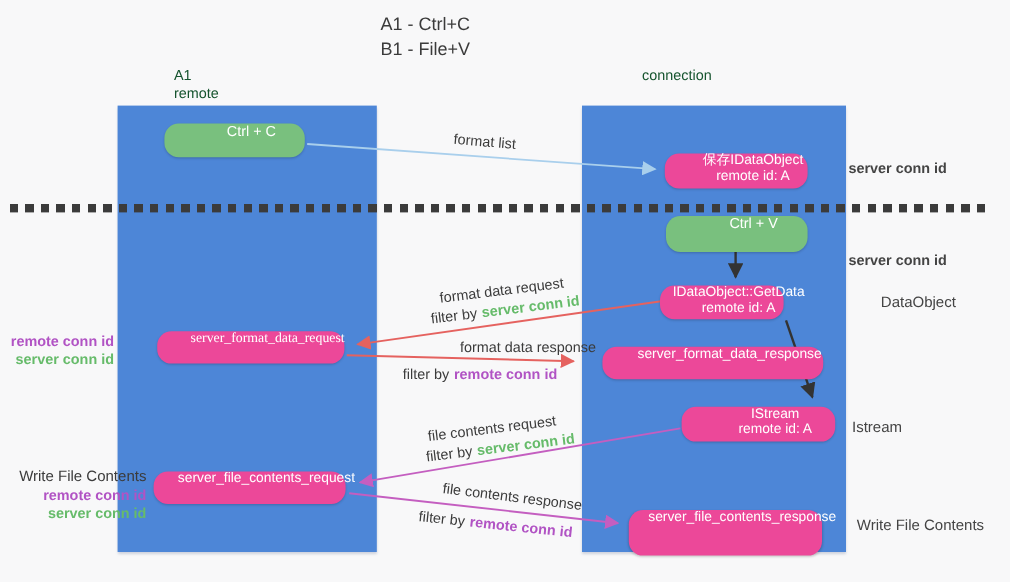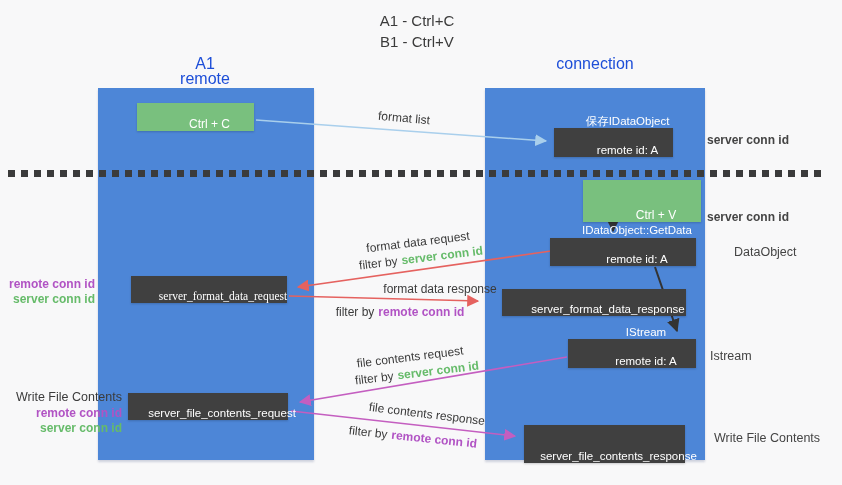--- a/index.html
+++ b/index.html
@@ -4,52 +4,52 @@
 <style>
   * { margin: 0; padding: 0; box-sizing: border-box; }
   html, body { background: #f7f7f9; }
   body { font-family: "Liberation Sans", sans-serif; color: #3b3b3b; }
   .canvas {
     position: relative; width: 842px; height: 485px;
     background: #f8f8f9; overflow: hidden;
   }
   .title {
     position: absolute; left: 317px; top: 10px; width: 200px;
-    text-align: center; font-size: 15px; line-height: 21px; color: #3b3b3b;
+    font-size: 15px; line-height: 21px; color: #3b3b3b;
   }
   .col-header {
-    position: absolute; top: 56px; width: 120px; text-align: center;
-    font-size: 16px; line-height: 15px; color: #1d4ed8;
+    position: absolute; top: 56px; width: 120px; 
+    font-size: 12px; line-height: 15px; color: #14532d;
   }
   .col-header.a { left: 145px; }
   .col-header.b { left: 535px; }
   .lane {
     position: absolute; top: 88px; height: 372px;
     background: #4d86d7; box-shadow: 0 2px 2px rgba(130,140,170,0.35);
   }
   .lane.a { left: 98px; width: 216px; }
   .lane.b { left: 485px; width: 220px; }
   .dotted-divider {
     position: absolute; left: 8px; top: 170px; width: 816px; height: 7px;
     background: repeating-linear-gradient(90deg, #3b3b3b 0 7px, transparent 7px 13px);
   }
   .node {
     position: absolute; display: flex; flex-direction: column;
-    align-items: center; justify-content: flex-end;
+    align-items: center; justify-content: flex-start;
     color: #ffffff; font-size: 11.5px; line-height: 13px;
-    border-radius: 0; text-align: center; white-space: nowrap;
+    border-radius: 12px; text-align: center; white-space: nowrap;
     box-shadow: 0 1px 2px rgba(0,0,0,0.18);
     padding-left: 28px;
   }
   .node.green { background: #79c07e; font-size: 12px; }
-  .node.orange { background: #404040; gap: 16px; }
+  .node.orange { background: #ec4899; }
   .n-ctrl-c   { left: 137px; top: 103px; width: 117px; height: 28px; }
   .n-save-obj { left: 554px; top: 128px; width: 119px; height: 29px; }
-  .n-ctrl-v   { left: 555px; top: 180px; width: 118px; height: 42px; margin-left: 28px; }
-  .n-getdata  { left: 550px; top: 238px; width: 146px; height: 28px; }
+  .n-ctrl-v   { left: 555px; top: 180px; width: 118px; height: 30px; }
+  .n-getdata  { left: 550px; top: 238px; width: 103px; height: 28px; }
   .n-fmt-req  { left: 131px; top: 276px; width: 156px; height: 27px; font-family: Liberation Serif, serif; }
   .n-fmt-res  { left: 478px; top: 289px; width: 184px; height: 27px; margin-left: 24px; }
   .n-istream  { left: 568px; top: 339px; width: 128px; height: 29px; }
   .n-file-req { left: 128px; top: 393px; width: 160px; height: 27px; }
   .n-file-res { left: 524px; top: 425px; width: 161px; height: 38px; }
   .mid-label {
     position: absolute; white-space: nowrap; font-size: 12px; color: #3b3b3b;
     transform: translate(-50%, -50%) rotate(var(--r, 0deg));
   }
   .mid-label .pre { margin-right: 4px; }
@@ -69,21 +69,21 @@
   .r-write-file { left: 714px; top: 431px; }
   svg.arrows { position: absolute; left: 0; top: 0; pointer-events: none; }
 </style>
 </head>
 <body>
 
 <div class="canvas">
 
   <div class="title">
     <div>A1 - Ctrl+C</div>
-    <div>B1 - Ctrl+V</div>
+    <div>B1 - File+V</div>
   </div>
 
   <div class="col-header a">
     <div>A1</div>
     <div>remote</div>
   </div>
   <div class="col-header b">
     <div>connection</div>
   </div>
 

